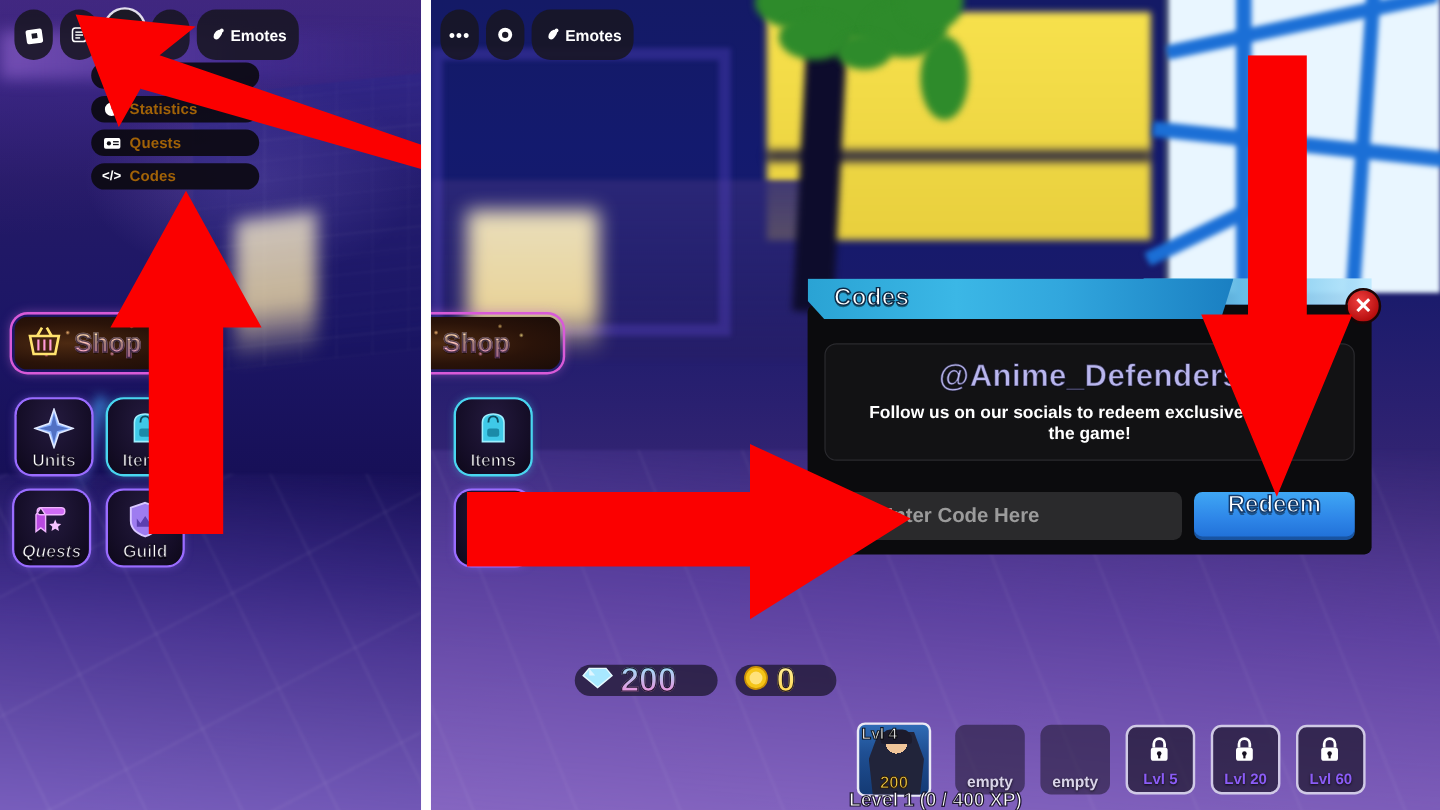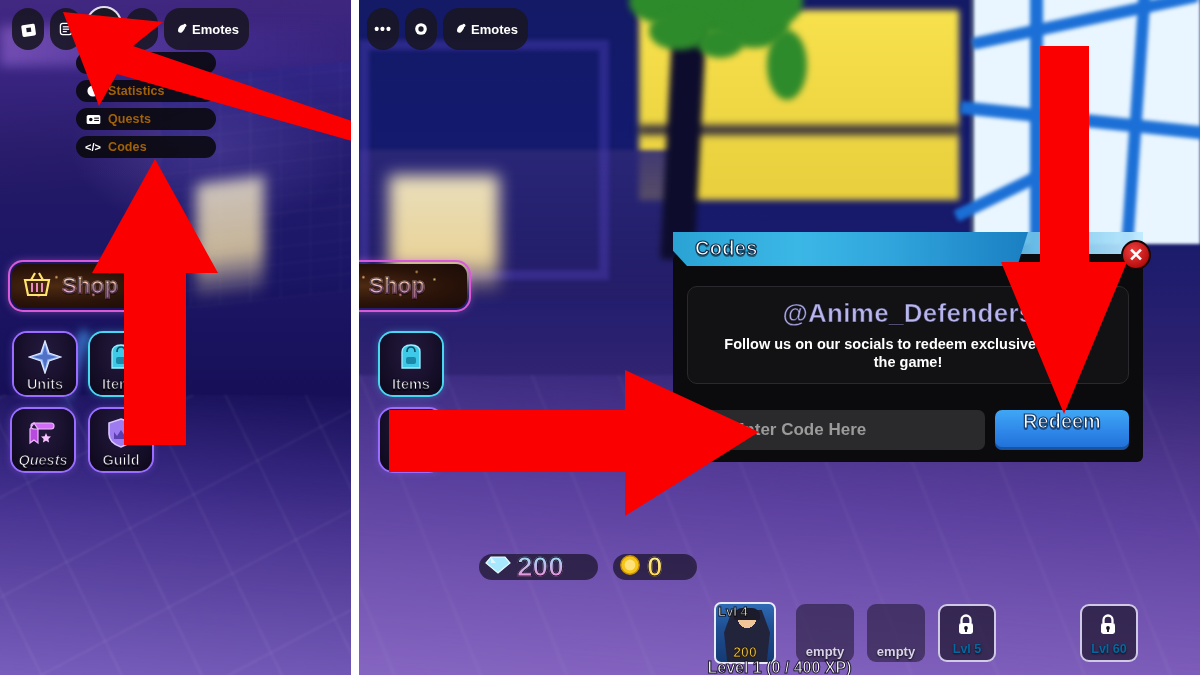--- a/index.html
+++ b/index.html
@@ -293,21 +293,21 @@
   .coin-val { background: linear-gradient(180deg,#fff3a8,#ffcf3a); -webkit-background-clip:text; background-clip:text; color:transparent;}
 
   .slot {
     position:absolute; width:58px; height:58px; border-radius:9px;
     background: rgba(30,22,44,.55);
     display:flex; align-items:center; justify-content:center;
   }
   .slot.outlined { border:2px solid rgba(235,230,255,.85); background: rgba(22,16,34,.66); }
   .slot .slot-label {
     position:absolute; bottom:4px; left:0; right:0; text-align:center;
-    color:#0369a1; font-size:12.5px; font-weight:800;
+    color:#8b5cf6; font-size:12.5px; font-weight:800;
     text-shadow:0 1px 2px rgba(0,0,0,.8);
   }
   .slot .empty-label{
     color:#d9d4e8; font-size:13px; font-weight:700; text-shadow:0 1px 2px rgba(0,0,0,.8);
     position:absolute; bottom:3px; left:0; right:0; text-align:center;
   }
   .unit-card {
     position:absolute; width:62px; height:62px; border-radius:7px;
     background: linear-gradient(180deg, #2f6bb5 0%, #1f4f93 40%, #143a74 100%);
     border:2px solid #eaeaf5;
@@ -653,20 +653,31 @@
         <span class="lock-ico" style="margin-bottom:14px">
           <svg width="20" height="24" viewBox="0 0 20 24">
               <path d="M5.5 10V7a4.5 4.5 0 019 0v3" fill="none" stroke="#fff" stroke-width="2.3"></path>
               <rect x="3" y="10" width="14" height="11" rx="2.4" fill="#fff"></rect>
               <circle cx="10" cy="15" r="1.9" fill="#171020"></circle>
               <rect x="9.1" y="15" width="1.8" height="4" fill="#171020"></rect>
             </svg>
         </span>
         <span class="slot-label">Lvl 5</span>
       </div>
+      <div class="slot outlined" style="left:650px; bottom:13px;">
+        <span class="lock-ico" style="margin-bottom:14px">
+          <svg width="20" height="24" viewBox="0 0 20 24">
+              <path d="M5.5 10V7a4.5 4.5 0 019 0v3" fill="none" stroke="#fff" stroke-width="2.3"></path>
+              <rect x="3" y="10" width="14" height="11" rx="2.4" fill="#fff"></rect>
+              <circle cx="10" cy="15" r="1.9" fill="#171020"></circle>
+              <rect x="9.1" y="15" width="1.8" height="4" fill="#171020"></rect>
+            </svg>
+        </span>
+        <span class="slot-label">Lvl 20</span>
+      </div>
       <div class="slot outlined" style="left:721px; bottom:13px;">
         <span class="lock-ico" style="margin-bottom:14px">
           <svg width="20" height="24" viewBox="0 0 20 24">
               <path d="M5.5 10V7a4.5 4.5 0 019 0v3" fill="none" stroke="#fff" stroke-width="2.3"></path>
               <rect x="3" y="10" width="14" height="11" rx="2.4" fill="#fff"></rect>
               <circle cx="10" cy="15" r="1.9" fill="#171020"></circle>
               <rect x="9.1" y="15" width="1.8" height="4" fill="#171020"></rect>
             </svg>
         </span>
         <span class="slot-label">Lvl 60</span>

